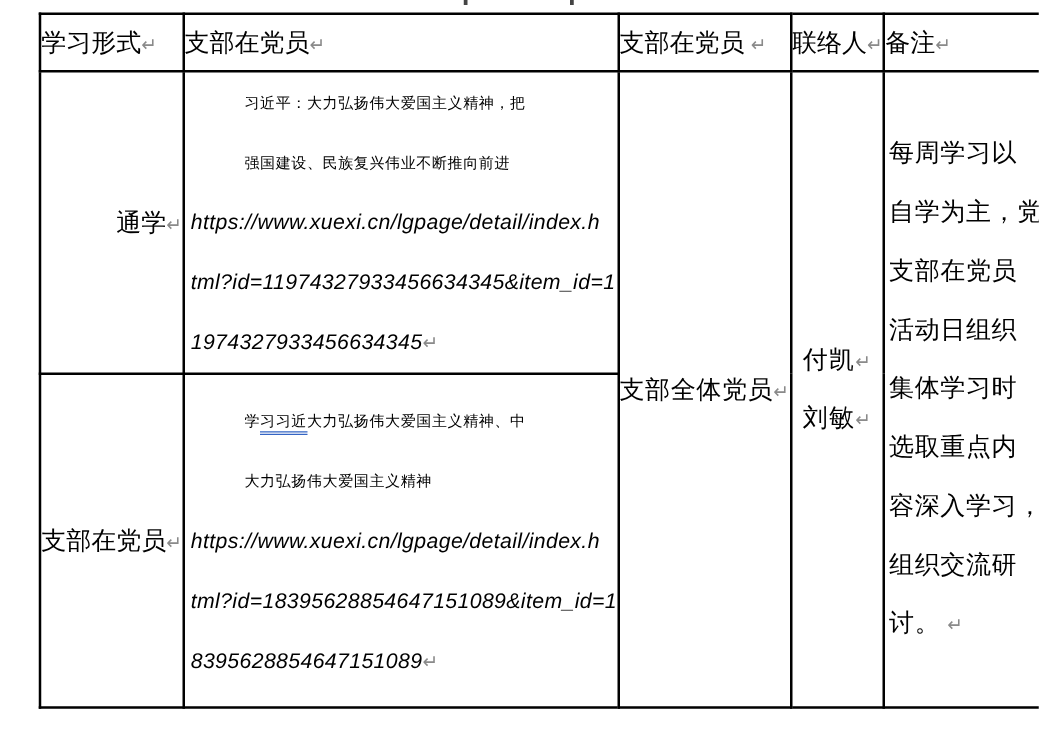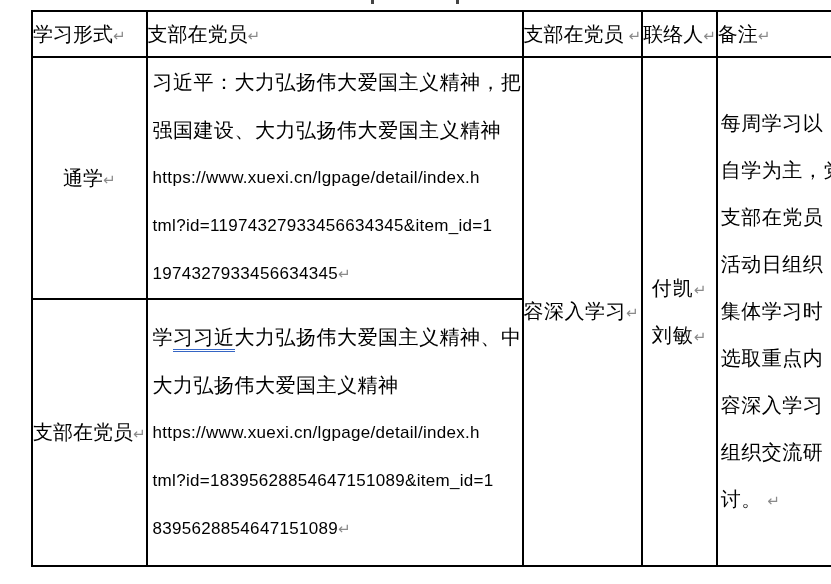--- a/index.html
+++ b/index.html
@@ -21,28 +21,28 @@
     font-weight:normal;
   }
   .doc-table th{
     font-size:20px;text-align:left;white-space:nowrap;height:44px;
   }
   .mark{
     color:var(--mark);
     font-family:"DejaVu Sans",sans-serif;
     font-size:15px;
   }
-  .form-cell{text-align:center;font-size:20px;white-space:nowrap;margin-left:44px;}
+  .form-cell{text-align:right;font-size:20px;white-space:nowrap;margin-left:44px;}
   .content-cell{vertical-align:middle;}
   .content-cell .line{
     height:48px;line-height:48px;white-space:nowrap;
     padding-left:5px;overflow:hidden;
   }
-  .zh{font-size:20px;letter-spacing:0.5px;}
-  .url{font-size:17px;font-family:"Liberation Sans","DejaVu Sans",sans-serif;letter-spacing:0.3px;}
+  .zh{font-size:12px;letter-spacing:0.5px;margin-left:43px;}
+  .url{font-size:17px;font-family:"Liberation Sans","DejaVu Sans",sans-serif;letter-spacing:0.3px;font-style:italic;}
   .grammar{
     border-bottom:3px double var(--grammar-underline);
     padding-bottom:1px;
   }
   .participants-cell{
     font-size:20px;white-space:nowrap;padding-left:2px;letter-spacing:0.5px;
   }
   .contacts-cell div{
     height:47px;line-height:47px;text-align:center;font-size:20px;white-space:nowrap;letter-spacing:1px;
   }
@@ -87,27 +87,27 @@
       <span>备注</span><span class="mark">↵</span>
     </th>
   </tr>
 
   <tr>
     <td class="form-cell" style="height:240px">
       <span>通学</span><span class="mark">↵</span>
     </td>
     <td class="content-cell">
       <div class="line zh">习近平：大力弘扬伟大爱国主义精神，把</div>
-      <div class="line zh">强国建设、大力弘扬伟大爱国主义精神</div>
+      <div class="line zh">强国建设、民族复兴伟业不断推向前进</div>
       <div class="line url">https://www.xuexi.cn/lgpage/detail/index.h</div>
       <div class="line url">tml?id=11974327933456634345&amp;item_id=1</div>
       <div class="line url"><span>1974327933456634345</span><span class="mark">↵</span></div>
     </td>
     <td class="participants-cell" rowspan="2">
-      <span>容深入学习</span><span class="mark">↵</span>
+      <span>支部全体党员</span><span class="mark">↵</span>
     </td>
     <td class="contacts-cell" rowspan="2">
       <div><span>付凯</span><span class="mark">↵</span></div>
       <div><span>刘敏</span><span class="mark">↵</span></div>
     </td>
     <td class="remarks-cell" rowspan="2">
       <div class="rline">每周学习以</div>
       <div class="rline">自学为主，党</div>
       <div class="rline">支部在党员</div>
       <div class="rline">活动日组织</div>

